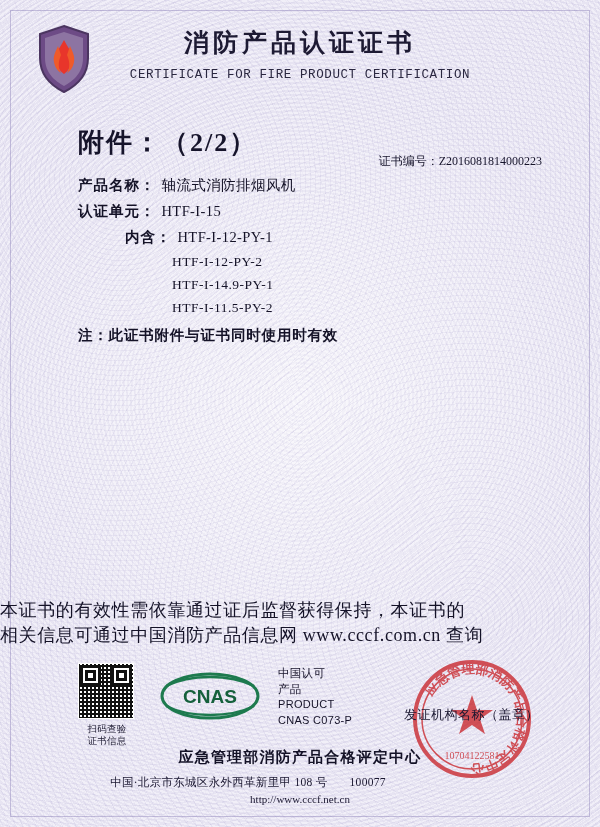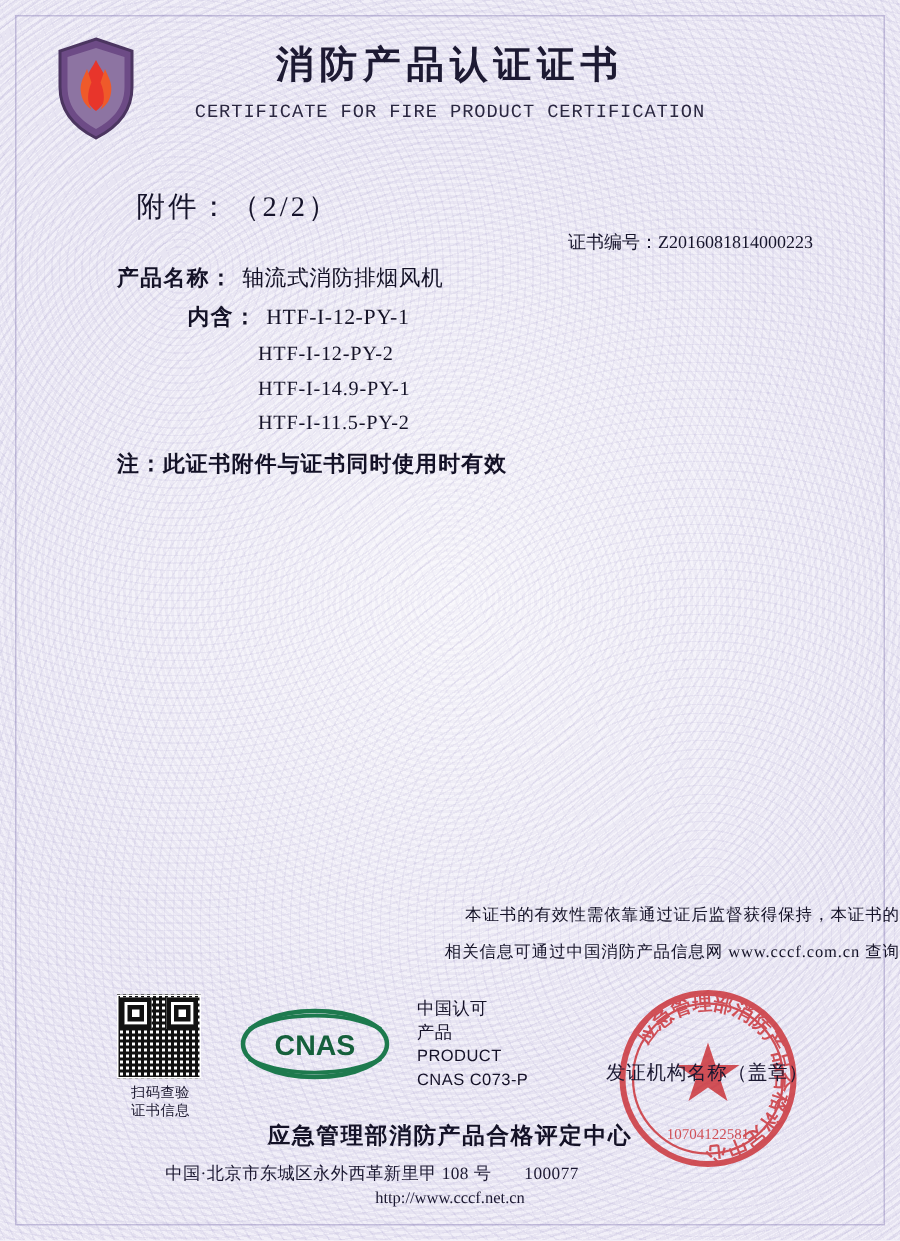--- a/index.html
+++ b/index.html
@@ -76,25 +76,26 @@
     position: absolute;
     left: 38px;
     top: 24px;
     width: 52px;
     height: 70px;
   }
 
   
   .attachment-line {
     position: absolute;
-    left: 91px;
+    left: 78px;
     top: 125px;
-    font-size: 19px;
+    font-size: 26px;
     letter-spacing: 2px;
     color: #16142b;
+    font-weight: bold;
   }
   .cert-no {
     position: absolute;
     right: 58px;
     top: 153px;
     font-size: 12px;
     font-family: "Liberation Serif", serif;
     color: #16142b;
     white-space: nowrap;
   }
@@ -139,22 +140,22 @@
     letter-spacing: 0.8px;
     color: #141227;
   }
 
   
   .footer-text {
     position: absolute;
     left: 0;
     top: 598px;
     width: 600px;
-    text-align: right;
-    font-size: 11px;
+    text-align: left;
+    font-size: 18px;
     line-height: 25px;
     color: #141227;
   }
   .footer-text .line { display: block; letter-spacing: 0.6px; }
 
   
   .qr-wrap {
     position: absolute;
     left: 78px;
     top: 663px;
@@ -285,20 +286,24 @@
 
   <div class="attachment-line">附件：（2/2）</div>
   <div class="cert-no">
     <span>证书编号：</span><span>Z2016081814000223</span>
   </div>
 
   <div class="field-block">
     <div class="field-row">
       <span class="field-label">产品名称：</span>
       <span class="field-value">轴流式消防排烟风机</span>
+    </div>
+    <div class="field-row">
+      <span class="field-label">认证单元：</span>
+      <span class="field-value">HTF-I-15</span>
     </div>
     <div class="field-row sub-row">
       <span class="field-label">内含：</span>
       <span class="field-value">HTF-I-12-PY-1</span>
     </div>
     <div class="model-line">HTF-I-12-PY-2</div>
     <div class="model-line">HTF-I-14.9-PY-1</div>
     <div class="model-line">HTF-I-11.5-PY-2</div>
     <div class="note-row">注：此证书附件与证书同时使用时有效</div>
   </div>

